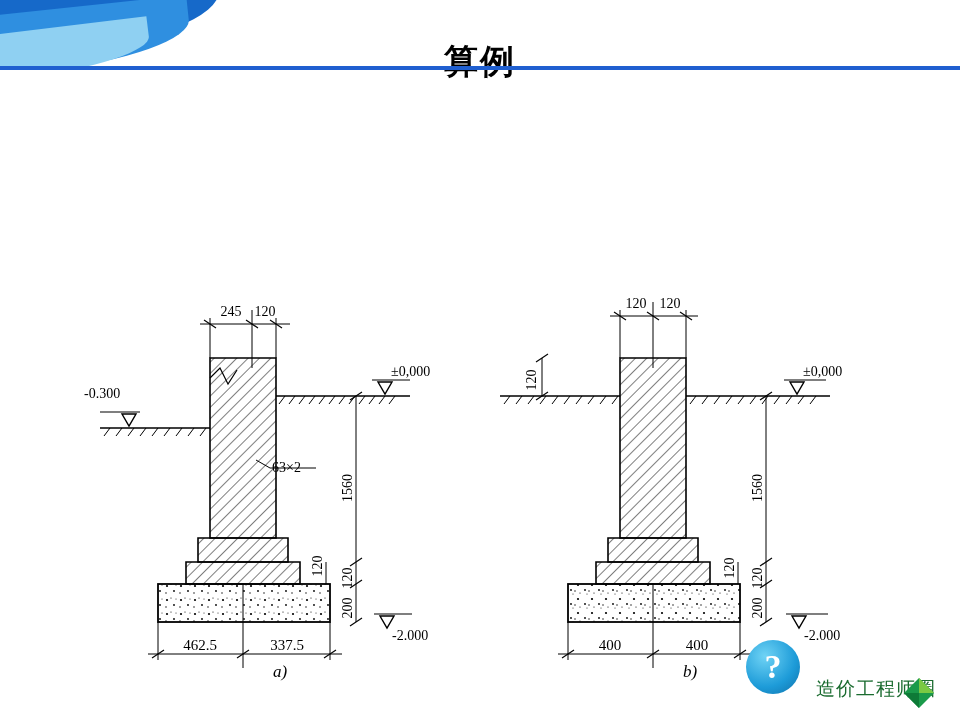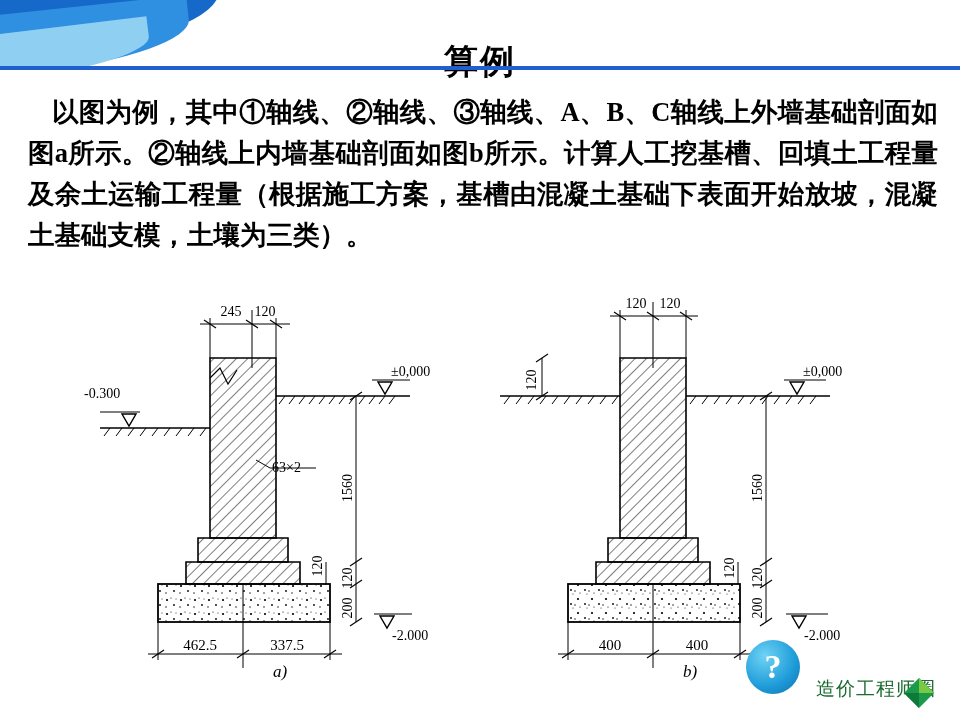--- a/index.html
+++ b/index.html
@@ -175,21 +175,20 @@
   <div class="header">
     <div class="header-swoosh">
       <div class="swoosh-a"></div>
       <div class="swoosh-b"></div>
       <div class="swoosh-c"></div>
     </div>
     <div class="slide-title">算例</div>
     <div class="header-rule"></div>
   </div>
 
-  <div class="body-text">以图为例，其中①轴线、②轴线、③轴线、A、B、C轴线上外墙基础剖面如图a所示。②轴线上内墙基础剖面如图b所示。计算人工挖基槽、回填土工程量及余土运输工程量（根据施工方案，基槽由混凝土基础下表面开始放坡，混凝土基础支模，土壤为三类）。</div>
 
   <div class="drawing-area">
 
     <div class="fig fig-a">
       <svg width="400" height="400" viewBox="0 0 400 400">
         <defs>
           <pattern id="hatchA" width="8" height="8" patternUnits="userSpaceOnUse" patternTransform="rotate(45)">
             <line x1="0" y1="0" x2="0" y2="8" stroke="#000" stroke-width="1"></line>
           </pattern>
           <pattern id="concA" width="14" height="14" patternUnits="userSpaceOnUse">

